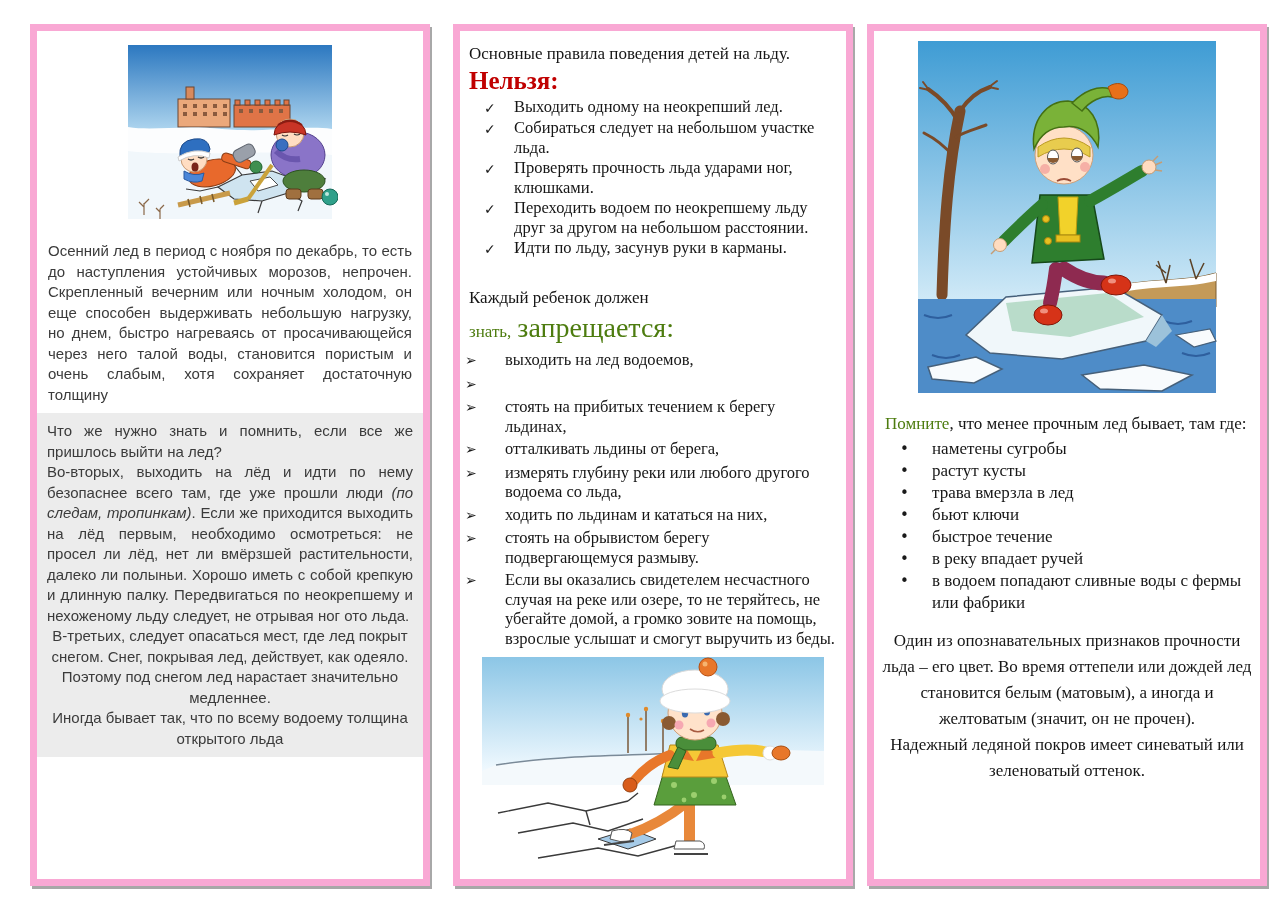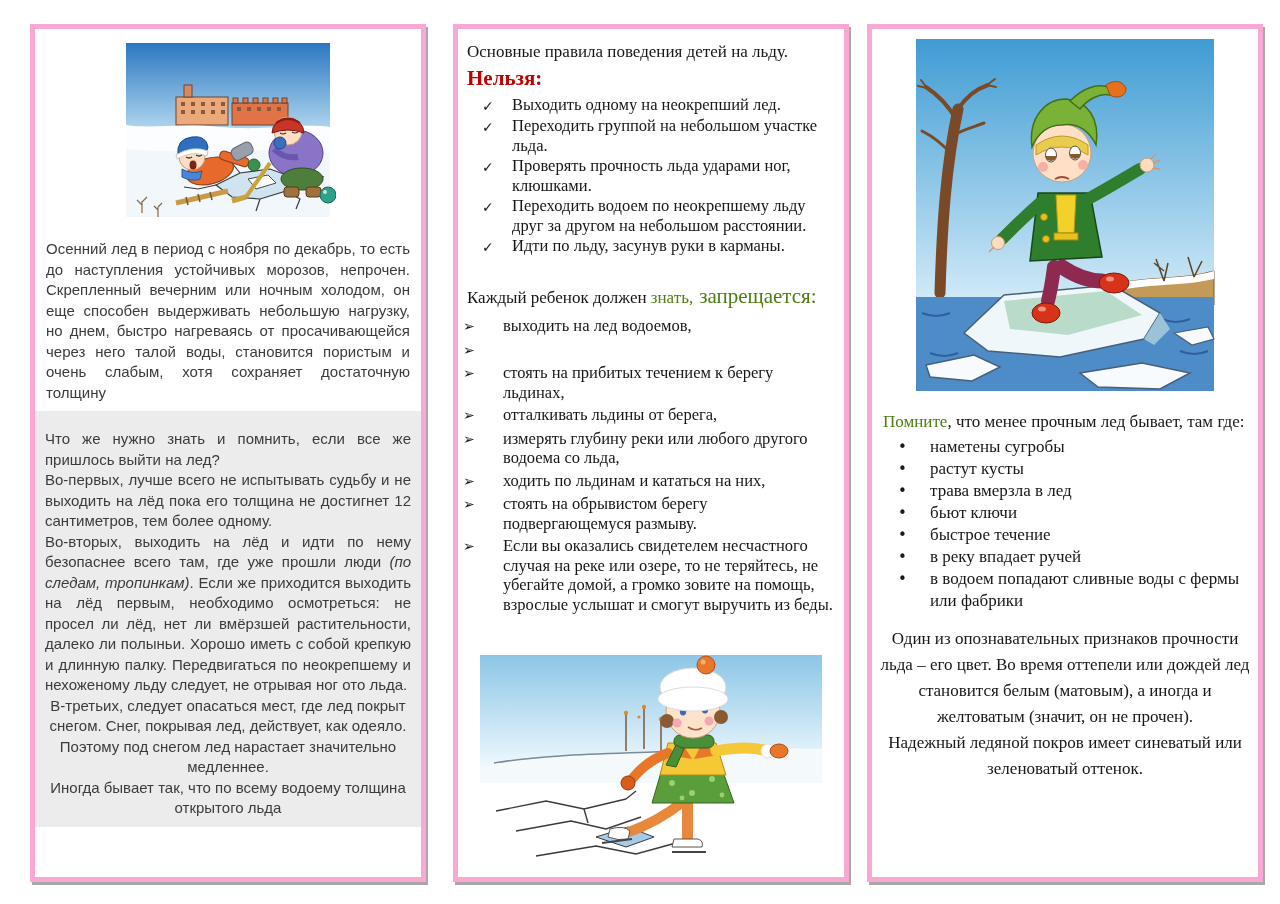--- a/index.html
+++ b/index.html
@@ -1,39 +1,39 @@
 <!DOCTYPE html>
 <html><head>
 <meta charset="utf-8">
 <style>
   html,body{margin:0;padding:0;background:#ffffff;}
   .page{position:relative;width:1280px;height:904px;background:#fff;overflow:hidden;}
   .panel{position:absolute;top:24px;width:386px;height:848px;background:#fff;
-         border:5px solid #f9a8d4;box-shadow:2px 3px 0 #a8a8a8;overflow:hidden;}
+         border:7px solid #f9a8d4;box-shadow:2px 3px 0 #a8a8a8;overflow:hidden;}
   #panel-left{left:30px;}
   #panel-middle{left:453px;}
   #panel-right{left:867px;}
 
   
   .lp{font-family:"Liberation Sans","DejaVu Sans",sans-serif;font-size:15px;line-height:20.5px;
       color:#3b3b3b;margin:0;text-align:justify;}
   .para1{margin:16px 11px 0 11px;}
-  .hl{background:#ececec;margin-top:8px;padding:18px 10px 8px 10px;}
+  .hl{background:#ececec;margin-top:8px;padding:8px 10px 8px 10px;}
   .la{text-align:center;}
   .it{font-style:italic;}
 
   
   .ser{font-family:"Liberation Serif","DejaVu Serif",serif;font-size:17px;line-height:22px;
        color:#161616;margin:0;}
   .title{margin:12px 8px 0 9px;}
   .red{color:#4d7c0f;}
-  .red-h{font-family:"Liberation Serif","DejaVu Serif",serif;font-size:21px;line-height:27px;
+  .red-h{font-family:"Liberation Serif","DejaVu Serif",serif;font-size:25px;line-height:27px;
          font-weight:bold;color:#c00000;margin:2px 8px 0 9px;}
   .know{margin:24px 8px 0 9px;line-height:30px;}
-  .know .big{font-size:21px;}
+  .know .big{font-size:28px;}
   .know .red{margin-right:6px;}
   .rem{margin:16px 10px 0 11px;line-height:22px;}
 
   
   .list{margin-top:3px;}
   .li{display:flex;align-items:flex-start;margin:0 8px 0 0;}
   .mk{flex:none;font-family:"DejaVu Sans",sans-serif;color:#1a1a1a;}
   .tx{flex:1;}
   .check .li{line-height:20px;font-size:16.5px;}
   .check .mk{width:30px;margin-left:24px;font-size:14px;padding-top:1px;}
@@ -154,39 +154,38 @@
           <path d="M22,176 v-12 m0,4 l-5,-5 m5,2 l5,-5"></path>
           <path d="M38,180 v-10 m0,3 l-4,-4 m4,1 l4,-4"></path>
         </g>
       </svg>
     </div>
 
     <p class="lp para1">Осенний лед в период с ноября по декабрь, то есть до наступления устойчивых морозов, непрочен. Скрепленный вечерним или ночным холодом, он еще способен выдерживать небольшую нагрузку, но днем, быстро нагреваясь от просачивающейся через него талой воды, становится пористым и очень слабым, хотя сохраняет достаточную толщину</p>
 
     <div class="hl">
       <p class="lp">Что же нужно знать и помнить, если все же пришлось выйти на лед?</p>
-      <p class="lp">Во-первых, лучше всего не испытывать судьбу и не выходить на лёд пока его толщина не достигнет 12 сантиметров, тем более одному.</p>
       <p class="lp"><span>Во-вторых, выходить на лёд и идти по нему безопаснее всего там, где уже прошли люди </span><span class="it">(по следам, тропинкам)</span><span>. Если же приходится выходить на лёд первым, необходимо осмотреться: не просел ли лёд, нет ли вмёрзшей растительности, далеко ли полыньи. Хорошо иметь с собой крепкую и длинную палку. Передвигаться по неокрепшему и нехоженому льду следует, не отрывая ног ото льда.</span></p>
       <p class="lp la">В-третьих, следует опасаться мест, где лед покрыт снегом. Снег, покрывая лед, действует, как одеяло. Поэтому под снегом лед нарастает значительно медленнее.</p>
       <p class="lp la">Иногда бывает так, что по всему водоему толщина открытого льда</p>
     </div>
   </section>
 
   <section class="panel" id="panel-middle">
     <p class="ser title">Основные правила поведения детей на льду.</p>
     <p class="red-h">Нельзя:</p>
 
     <div class="list check">
       <div class="li ser">
           <span class="mk">✓</span>
           <span class="tx">Выходить одному на неокрепший лед.</span>
         </div>
       <div class="li ser">
           <span class="mk">✓</span>
-          <span class="tx">Переходить группой на небольшом участке льда.</span>
+          <span class="tx">Собираться следует на небольшом участке льда.</span>
         </div>
       <div class="li ser">
           <span class="mk">✓</span>
           <span class="tx">Проверять прочность льда ударами ног, клюшками.</span>
         </div>
       <div class="li ser">
           <span class="mk">✓</span>
           <span class="tx">Переходить водоем по неокрепшему льду друг за другом на небольшом расстоянии.</span>
         </div>
       <div class="li ser">

